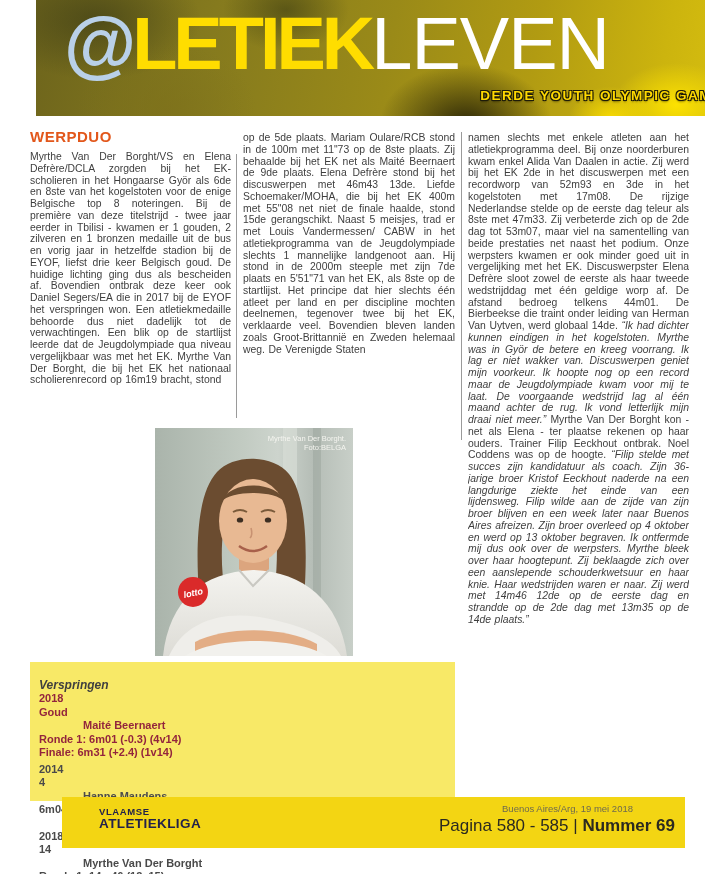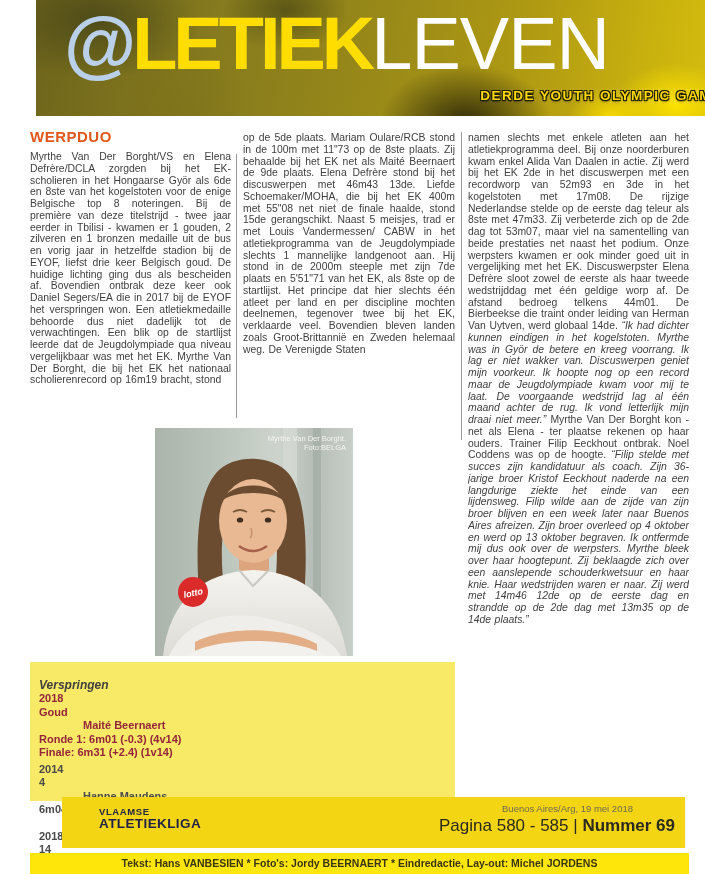--- a/index.html
+++ b/index.html
@@ -165,15 +165,14 @@
 
   <div class="footer">
     <div class="org">
       <div class="org-l1">VLAAMSE</div>
       <div class="org-l2">ATLETIEKLIGA</div>
     </div>
     <div class="fdate">Buenos Aires/Arg,  19 mei 2018</div>
     <div class="fpage"><span>Pagina 580 - 585 </span><span>| </span><span class="bold">Nummer 69</span></div>
   </div>
 
-  <div class="credits">Tekst: Hans VANBESIEN  * Foto's: Jordy BEERNAERT * Eindredactie, Lay-out: Michel JORDENS</div>
 
 </div>
 
 </body></html>

